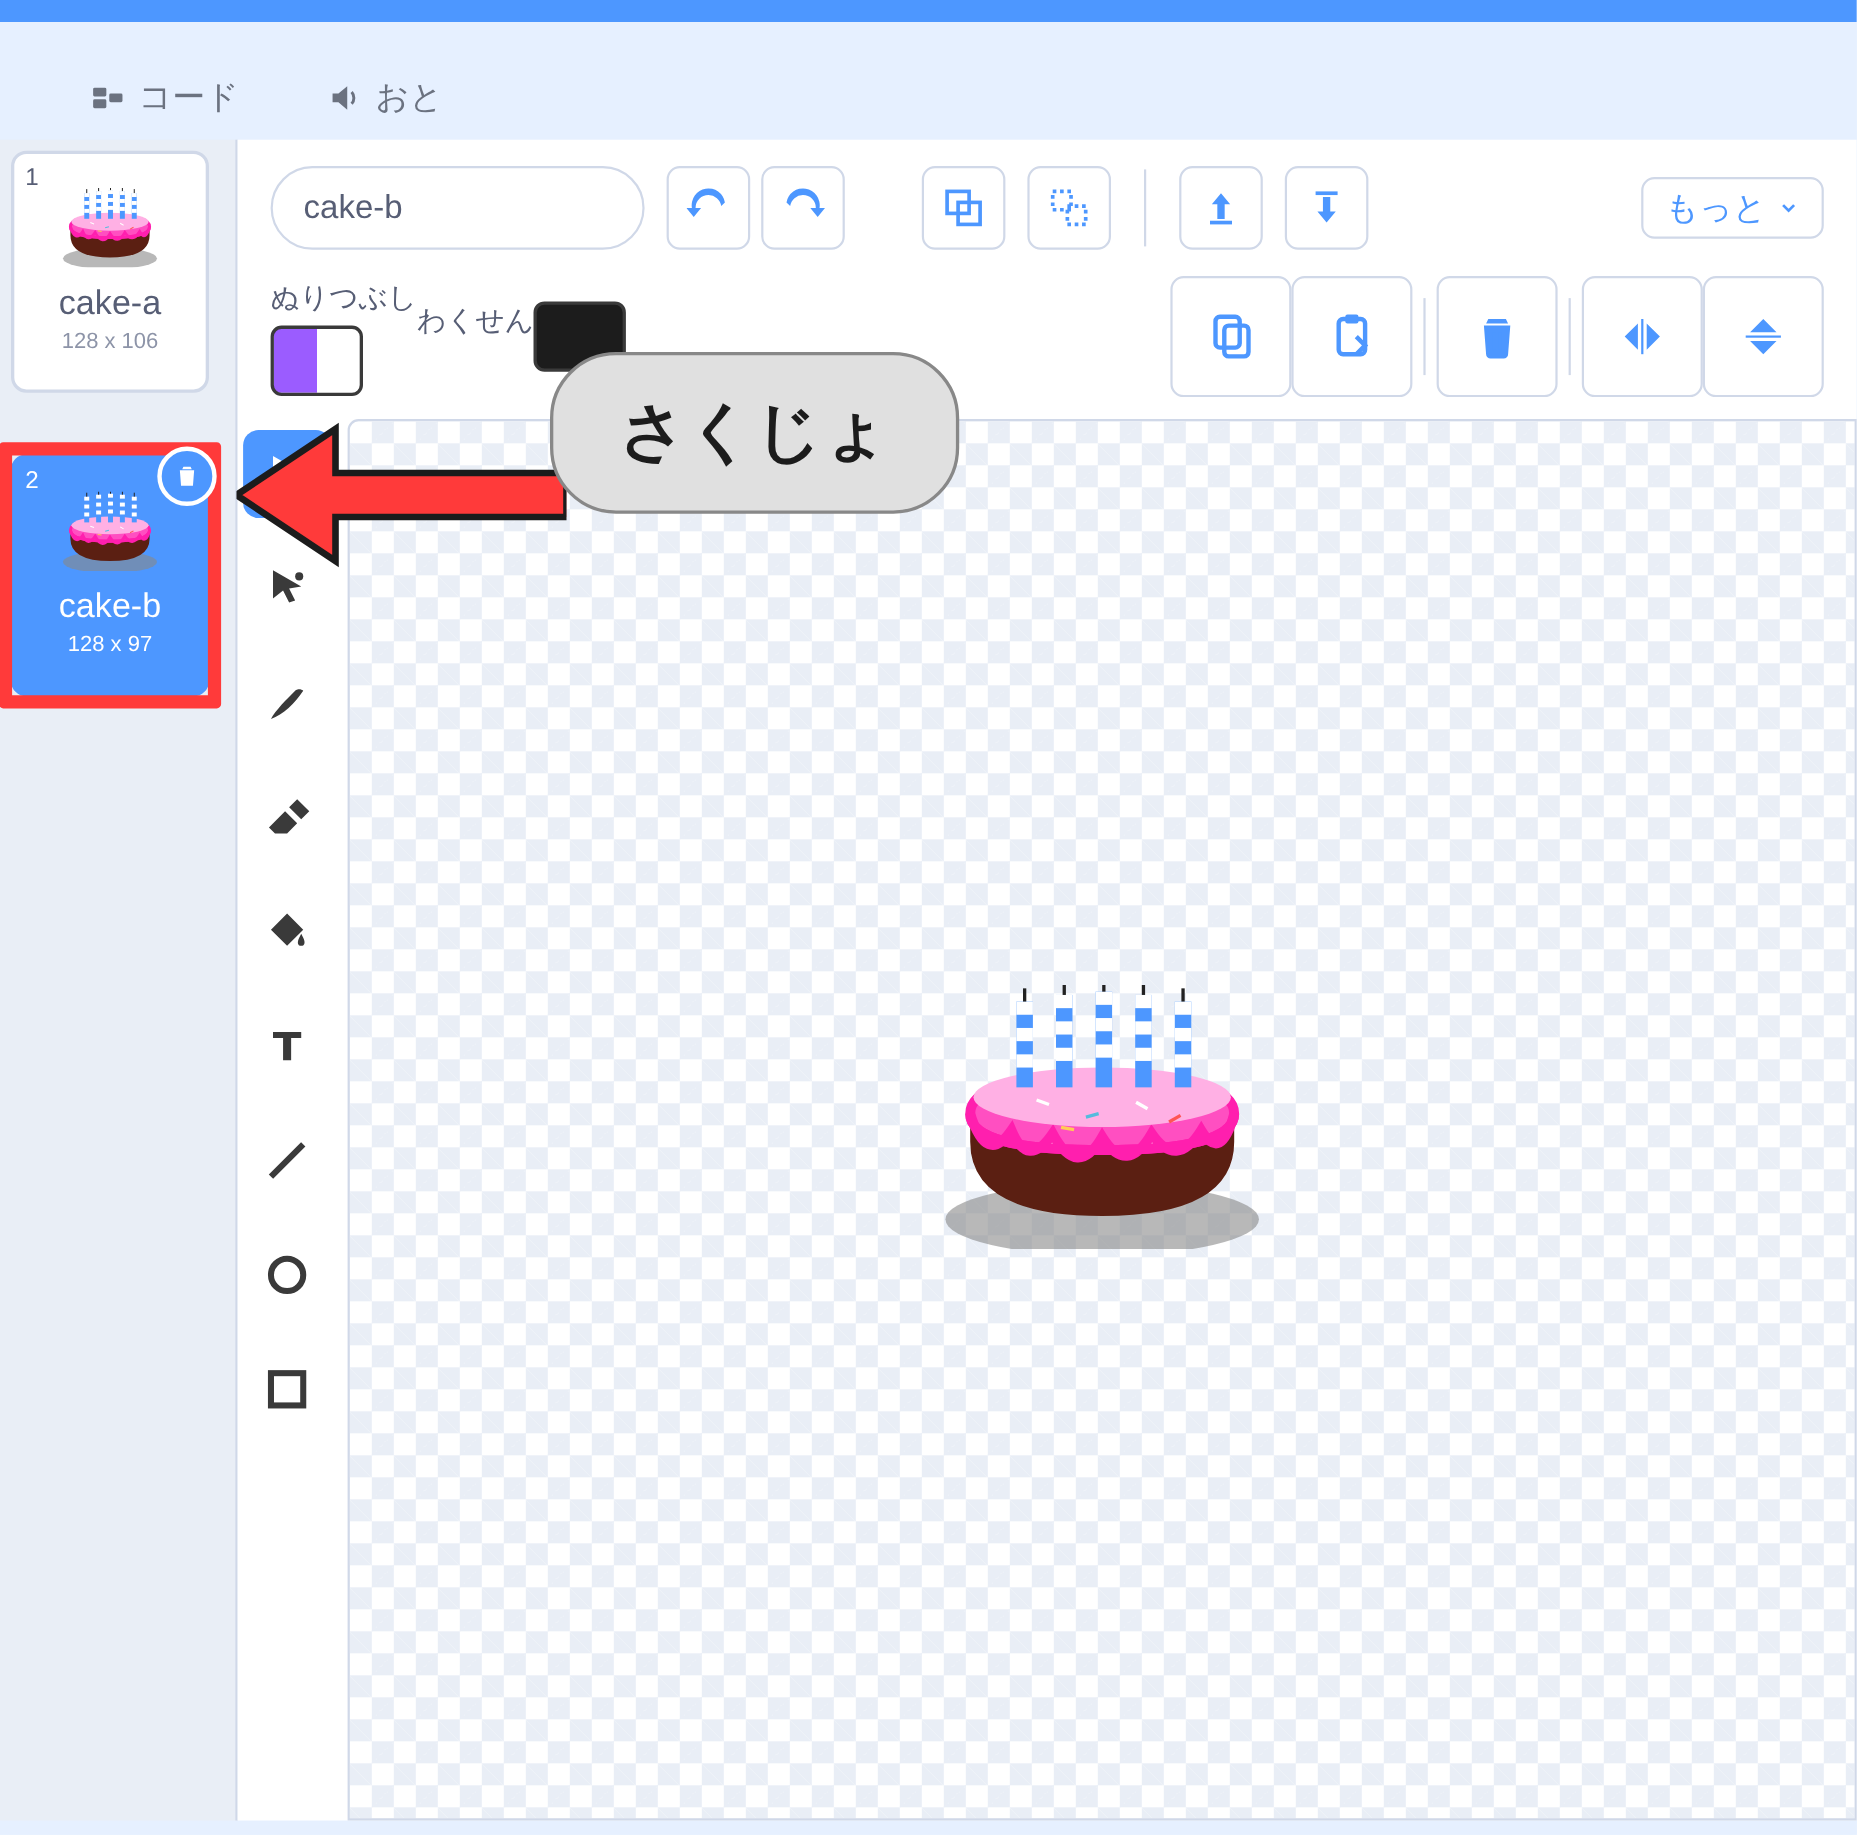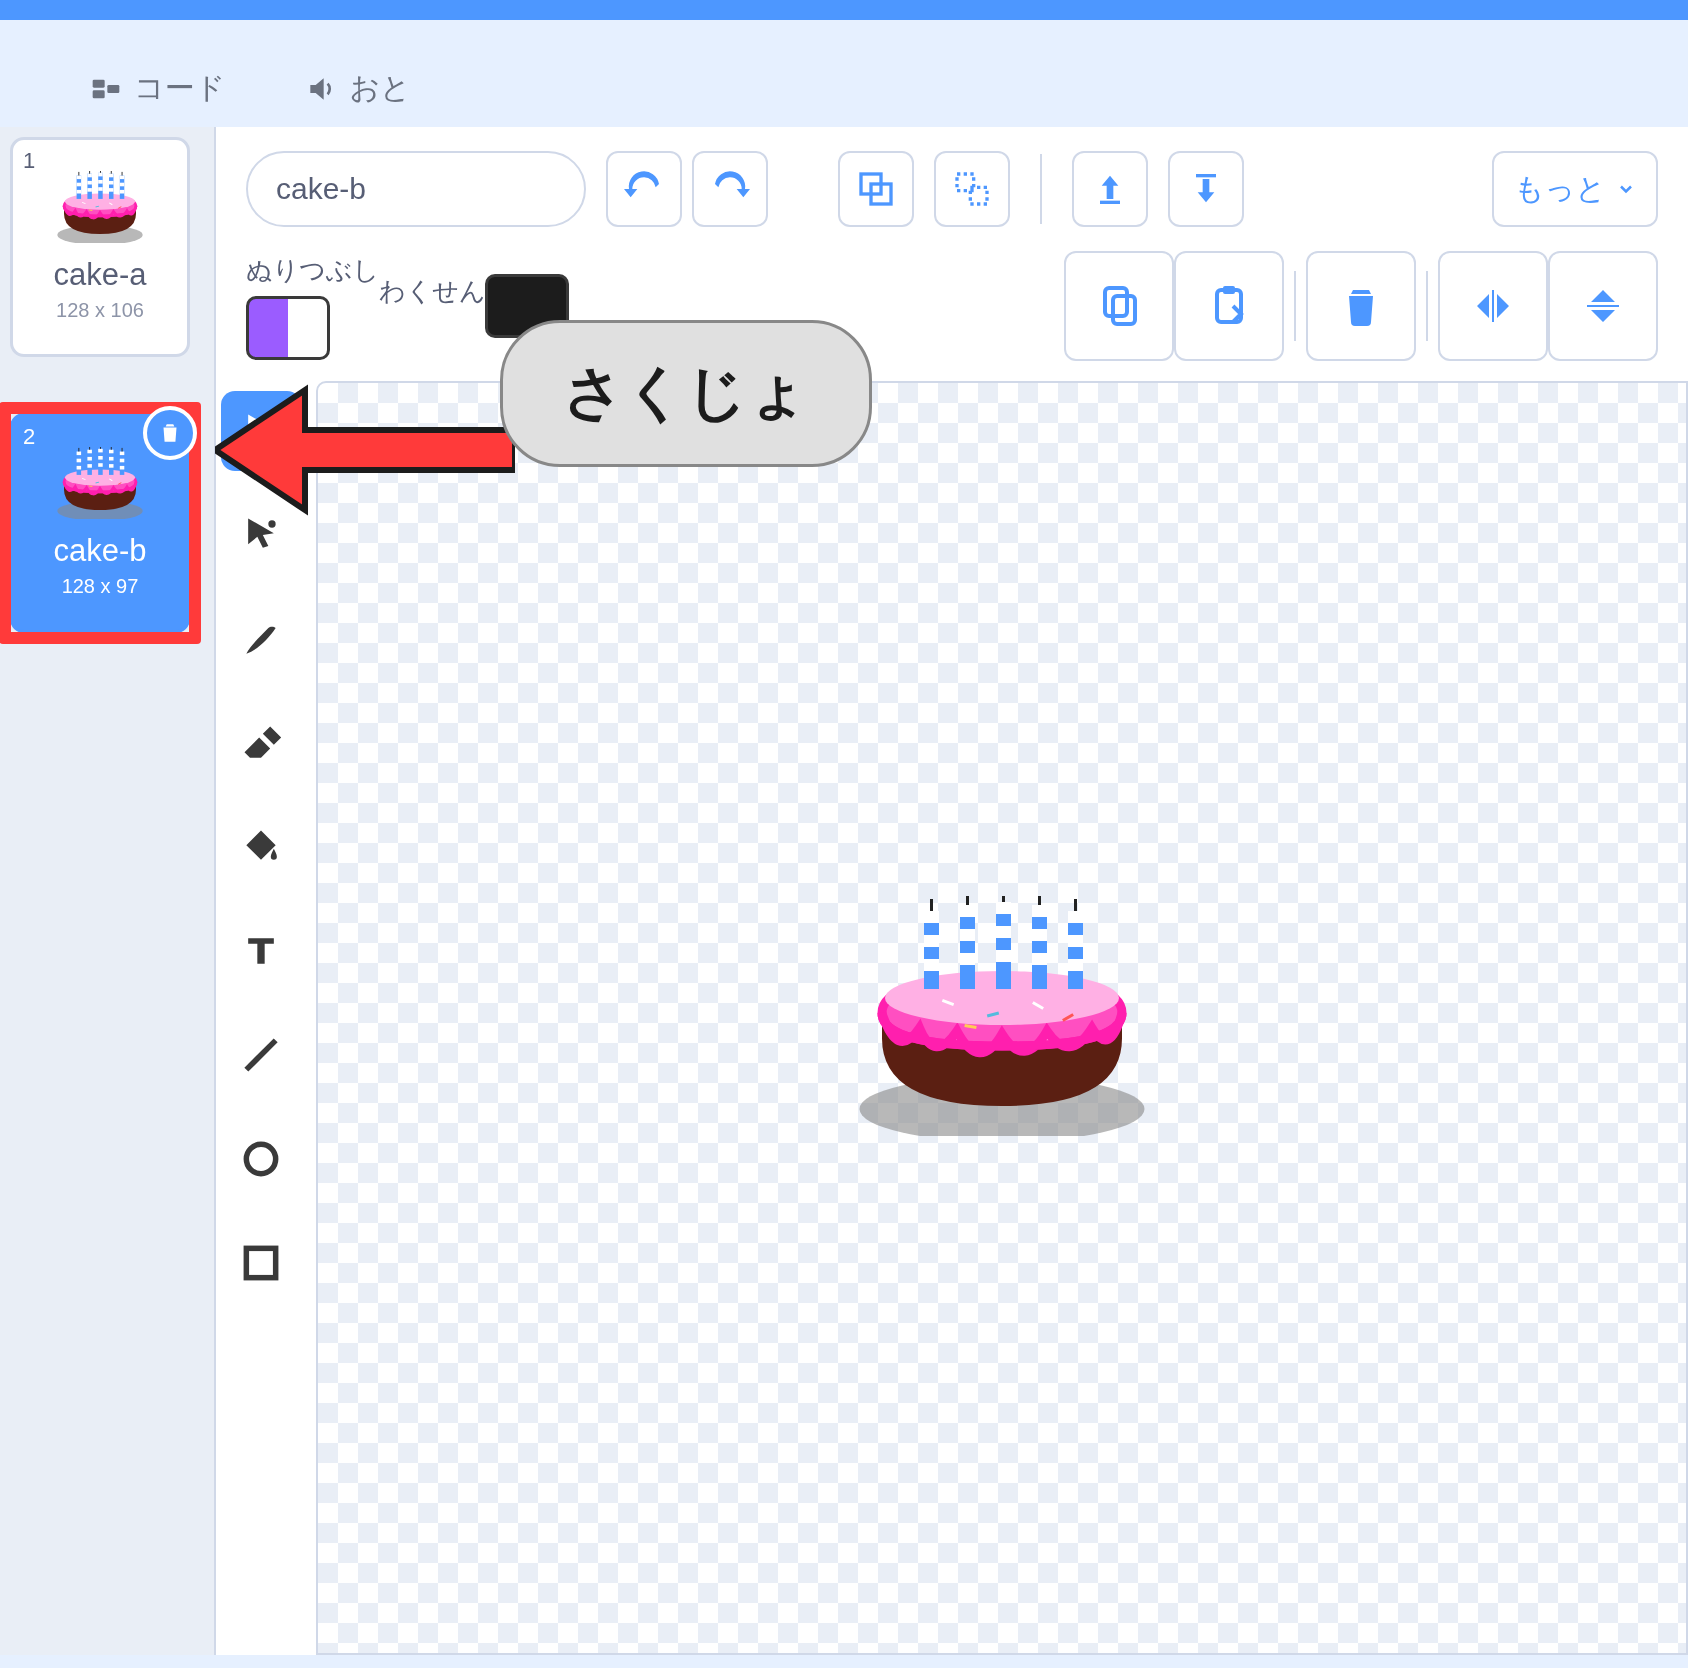--- a/index.html
+++ b/index.html
@@ -1,20 +1,20 @@
 <!DOCTYPE html>
 <html><head>
 <meta charset="utf-8">
 <style>
 * { box-sizing: border-box; margin: 0; padding: 0; font-family: "Helvetica Neue", Arial, "Hiragino Kaku Gothic ProN", "Hiragino Sans", Meiryo, sans-serif; }
 html,body { width:1688px; height:1668px; background:#e6f0ff; overflow:hidden; }
 
 .topbar { height:20px; background:#4d97ff; }
 
-.tabs-row { display:flex; align-items:flex-end; padding:30px 20px 0 30px; gap:0;margin-left:20px; }
+.tabs-row { display:flex; align-items:flex-end; padding:30px 20px 0 42px; gap:0; }
 .tab { display:flex; align-items:center; gap:12px; padding:18px 40px; border-radius:20px 20px 0 0; font-size:30px; color:#6b7280; cursor:pointer; }
 .tab svg { width:32px; height:32px; }
 .tab.active { background:#fff; color:#4d78ff; }
 .tab-code svg { fill:#6b7280; }
 .tab-costumes { position:relative; }
 .tab-costumes .hl { position:absolute; inset:-14px -14px -18px -14px; border:12px solid #ff3a3a; border-radius:4px; pointer-events:none; }
 .tab-sound svg { fill:#6b7280; }
 
 .work { display:flex; height:calc(100% - 20px - 120px); }
 
@@ -32,21 +32,21 @@
 .hl2 { position:absolute; inset:-14px; border:12px solid #ff3a3a; border-radius:4px; pointer-events:none; }
 
 .editor { flex:1; background:#fff; display:flex; flex-direction:column; }
 
 .toolbar1 { display:flex; align-items:center; gap:20px; padding:24px 30px 14px 30px; }
 .costume-name { width:340px; height:76px; border:2px solid #d0d8e8; border-radius:40px; padding:0 28px; font-size:30px; color:#575e75; }
 .btngrp { display:flex; gap:10px; }
 .iconbtn { width:76px; height:76px; border:2px solid #d0d8e8; border-radius:12px; background:#fff; display:flex; align-items:center; justify-content:center; cursor:pointer; }
 .iconbtn svg { width:40px; height:40px; fill:#4d97ff; }
 .divider { width:2px; height:70px; background:#d0d8e8; margin:0 10px; }
-.more { display:flex; align-items:center; gap:10px; font-size:30px; color:#4d97ff; padding:0 20px; height:76px; border:2px solid #d0d8e8; border-radius:12px; cursor:pointer; }
+.more { display:flex; align-items:center; gap:10px; font-size:30px; color:#4d97ff; padding:0 20px; height:56px; border:2px solid #d0d8e8; border-radius:12px; cursor:pointer; }
 
 .toolbar2 { display:flex; align-items:center; padding:10px 30px 20px 30px; }
 .lbl { font-size:26px; color:#575e75; margin-bottom:8px; }
 .swatch-wrap { display:flex; flex-direction:column; }
 .swatch { width:84px; height:64px; border:3px solid #3a3a3a; border-radius:10px; background:linear-gradient(90deg,#9b5cff 50%,#fff 50%); }
 .outline-wrap { display:flex; flex-direction:row; }
 .outline-row { display:flex; align-items:center; gap:10px; }
 .outline-sw { width:84px; height:64px; border-radius:10px; background:#1c1c1c; border:3px solid #3a3a3a; }
 .iconbtn2 { width:110px; height:110px; border:2px solid #d0d8e8; border-radius:12px; background:#fff; display:flex; align-items:center; justify-content:center; cursor:pointer; }
 .iconbtn2 svg { width:48px; height:48px; fill:#4d97ff; }

